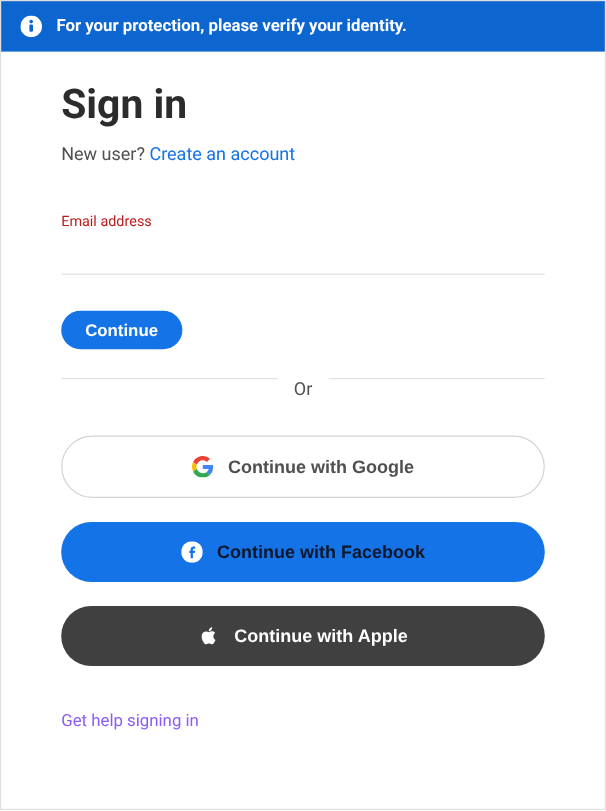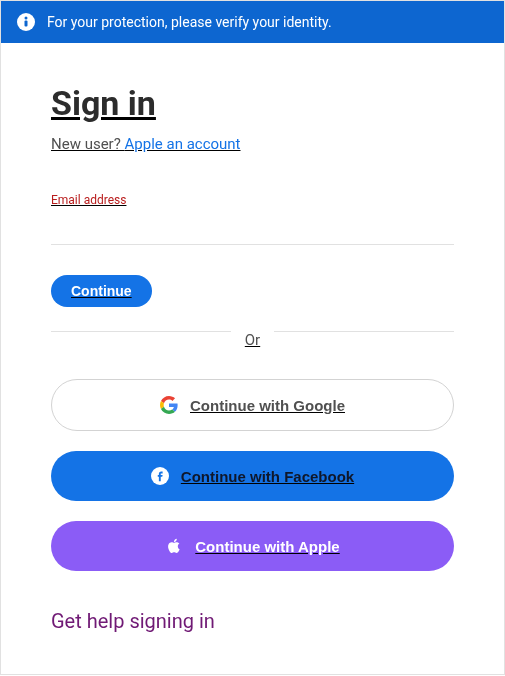--- a/index.html
+++ b/index.html
@@ -24,28 +24,27 @@
       border: 1px solid #e1e1e1;
       border-bottom: none;
     }
     .info-icon {
       width: 18px;
       height: 18px;
       flex-shrink: 0;
     }
     .banner-text {
       font-size: 14px;
-      font-weight: 400;
+      font-weight: 700;
     }
     .container {
       border: 1px solid #e1e1e1;
       border-top: none;
-      padding: 40px 50px 30px 50px;
+      padding: 24px 50px 30px 50px;
       height: calc(676px - 44px);
-      text-decoration: underline;
     }
     .title {
       font-size: 34px;
       font-weight: 700;
       color: #2c2c2c;
       margin-bottom: 12px;
     }
     .subtitle {
       font-size: 15px;
       color: #505050;
@@ -117,35 +116,35 @@
     .google-btn {
       background: #fff;
       border: 1px solid #d3d3d3;
       color: #505050;
     }
     .facebook-btn {
       background: #1473e6;
       color: #0f172a;
     }
     .apple-btn {
-      background: #8b5cf6;
+      background: #404040;
       color: #fff;
     }
     .social-icon {
       width: 18px;
       height: 18px;
       flex-shrink: 0;
       display: inline-flex;
       align-items: center;
       justify-content: center;
     }
     .help-link {
-      color: #701a75;
+      color: #8b5cf6;
       text-decoration: none;
-      font-size: 20px;
+      font-size: 14px;
       display: inline-block;
       margin-top: 18px;
     }
   </style>
 </head>
 <body>
 
 <div class="banner">
   <span class="info-icon">
     <svg viewBox="0 0 18 18" width="18" height="18">
@@ -153,21 +152,21 @@
       <circle cx="9" cy="5" r="1.5" fill="#0d66d0"></circle>
       <rect x="7.5" y="7.5" width="3" height="6" rx="1" fill="#0d66d0"></rect>
     </svg>
   </span>
   <span class="banner-text">For your protection, please verify your identity.</span>
 </div>
 
 <div class="container">
   <h1 class="title">Sign in</h1>
   <p class="subtitle">
-    <span>New user? </span><a href="#">Apple an account</a>
+    <span>New user? </span><a href="#">Create an account</a>
   </p>
 
   <div>
     <div class="field-label">Email address</div>
     <input type="text" class="field-input" value="" style="">
   </div>
 
   <div class="continue-row">
     <button class="continue-btn">Continue</button>
   </div>

